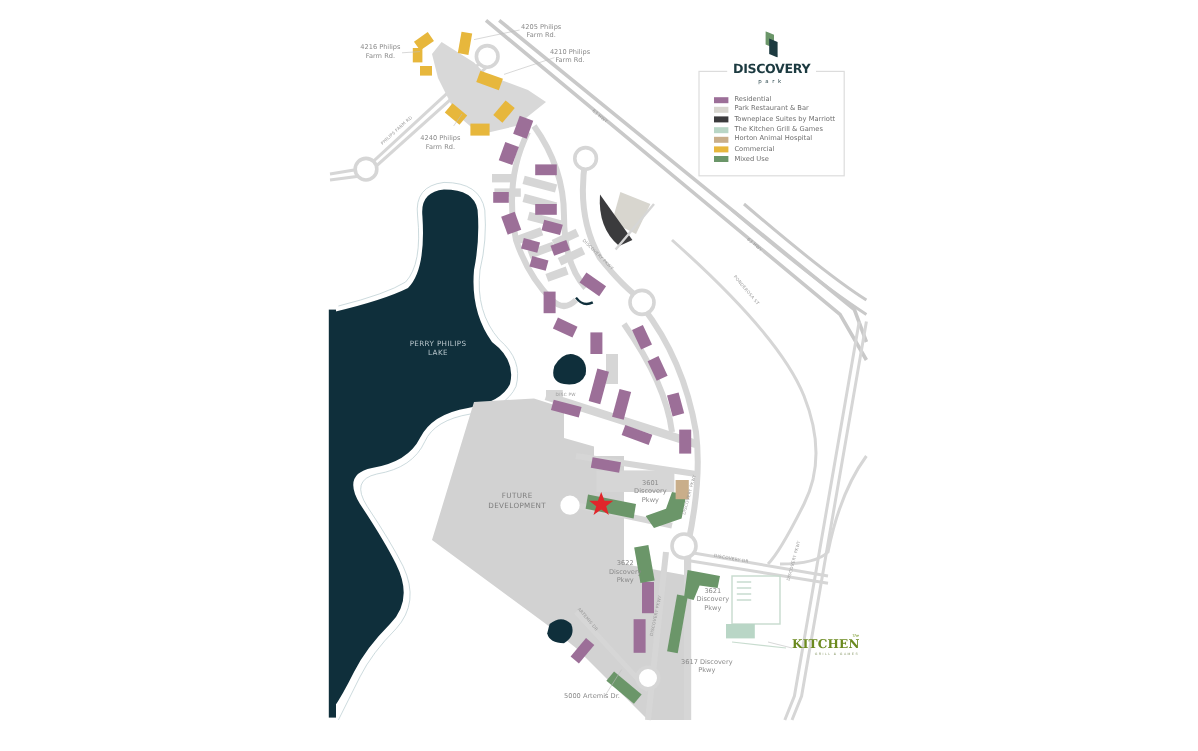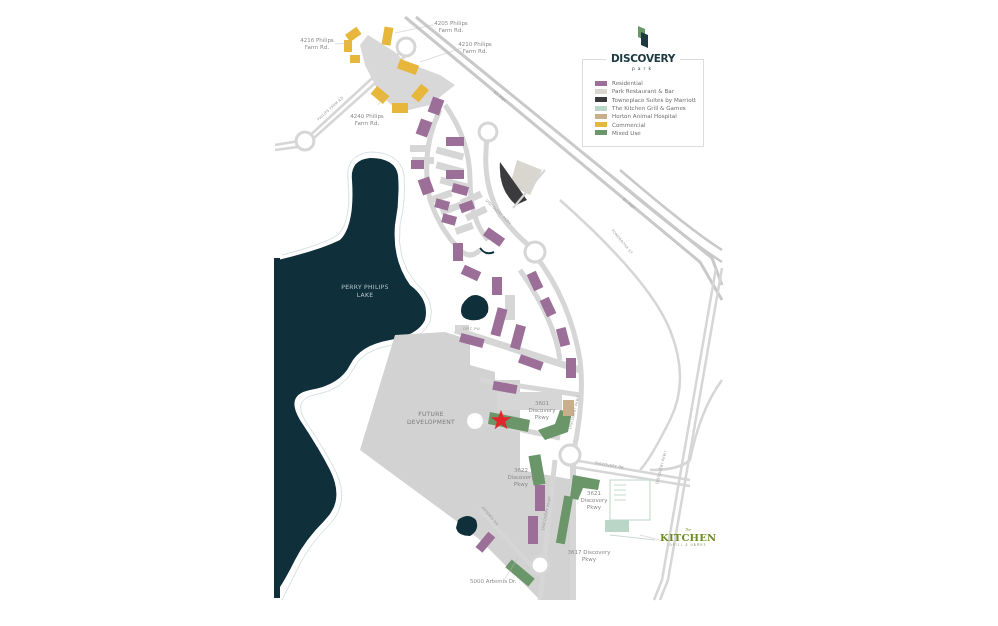--- a/index.html
+++ b/index.html
@@ -11,21 +11,21 @@
   .road-lbl { position: absolute; font-size: 3.6px; color: #9a9a9a; white-space: nowrap; letter-spacing: 0.2px; font-family: "DejaVu Sans", sans-serif; transform-origin: left center; }
   #legend { position: absolute; left: 582px; top: 59px; width: 120px; height: 86px; border: 1px solid #dcdcdc; background: #fff; }
   #legend-logo { position: absolute; left: 582px; top: 26px; width: 122px; text-align: center; }
   #legend-logo .mark { margin: 0 auto; width: 14px; height: 22px; position: relative; }
   #legend-logo .brand { font-family: "DejaVu Sans", sans-serif; font-weight: bold; font-size: 10.5px; color: #1c3a40; letter-spacing: -0.3px; line-height: 11px; margin-top: 3px; background: #fff; display: inline-block; padding: 0 5px; position: relative; z-index: 2; }
   #legend-logo .sub { font-family: "DejaVu Sans", sans-serif; font-size: 4.5px; color: #1c3a40; letter-spacing: 3px; line-height: 6px; }
   .leg-items { list-style: none; margin: 0; padding: 0; position: absolute; left: 12px; top: 19px; }
   .leg-item { display: flex; align-items: center; height: 8.3px; }
   .leg-swatch { width: 12px; height: 5px; margin-right: 5px; }
   .leg-text { font-size: 5.6px; color: #6f6f6f; white-space: nowrap; font-family: "DejaVu Sans", sans-serif; }
-  #kitchen-logo { position: absolute; left: 660px; top: 528px; width: 56px; text-align: center; }
+  #kitchen-logo { position: absolute; left: 660px; top: 528px; width: 56px; text-align: right; }
   #kitchen-logo .the { font-size: 3.5px; color: #7a9a2a; font-style: italic; line-height: 4px; }
   #kitchen-logo .name { font-family: "DejaVu Serif", serif; font-size: 10px; color: #6b8a1f; letter-spacing: 0.2px; line-height: 11px; font-weight: bold; }
   #kitchen-logo .tag { font-size: 2.8px; color: #8a9a6a; letter-spacing: 1.2px; line-height: 4px; }
   #star { position: absolute; left: 490px; top: 409px; width: 22px; height: 22px; }
 </style>
 </head>
 <body>
 
 <svg id="map" viewBox="0 0 998 626" xmlns="http://www.w3.org/2000/svg">
 

